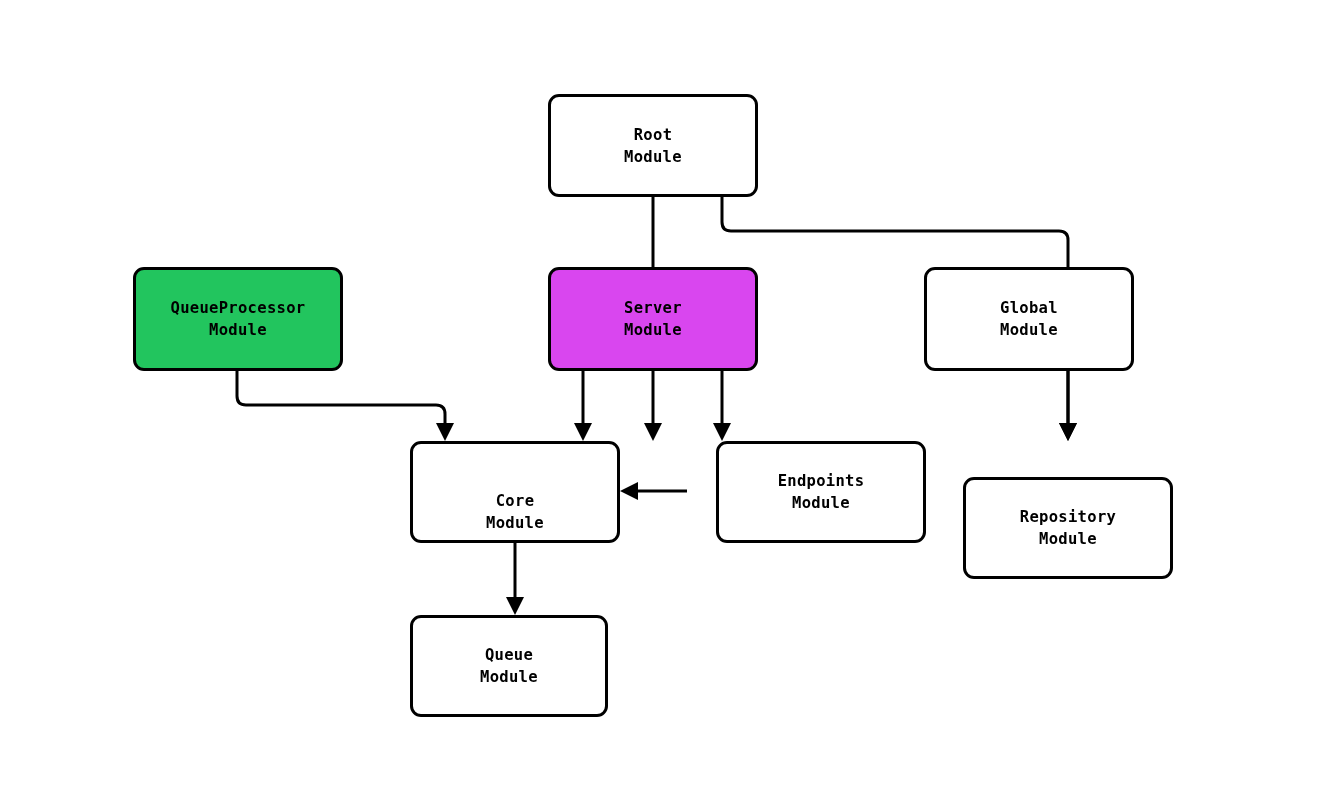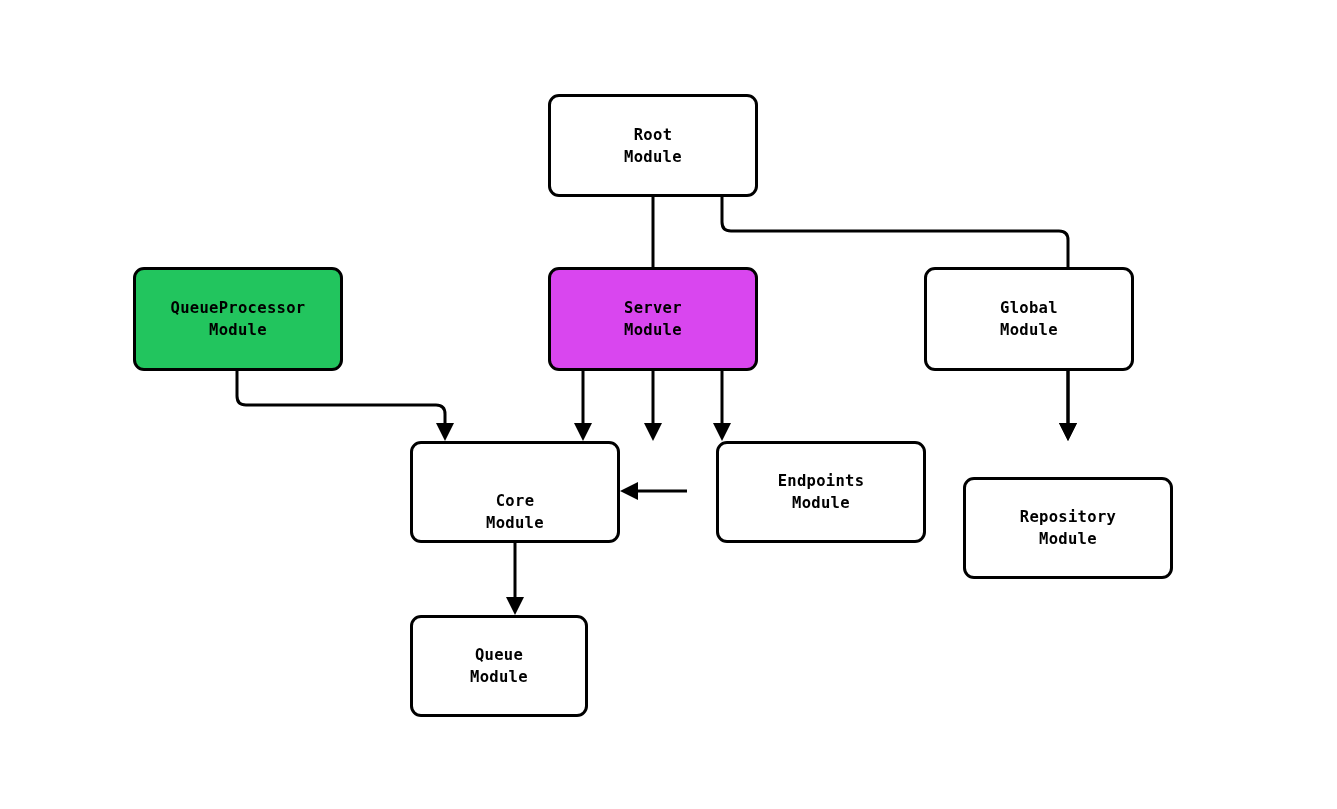--- a/index.html
+++ b/index.html
@@ -122,16 +122,16 @@
 <div class="node-box" style="left: 687px; top: 441px; width: 210px; height: 102px; border-color: rgb(0, 0, 0); background: rgb(255, 255, 255); margin-left: 29px;">
   <span class="node-label" style="color: rgb(0, 0, 0);">Endpoints</span>
   <span class="node-label" style="color: rgb(0, 0, 0);">Module</span>
 </div>
 
 <div class="node-box" style="left: 963px; top: 441px; width: 210px; height: 102px; border-color: rgb(0, 0, 0); background: rgb(255, 255, 255); margin-top: 36px;">
   <span class="node-label" style="color: rgb(0, 0, 0);">Repository</span>
   <span class="node-label" style="color: rgb(0, 0, 0);">Module</span>
 </div>
 
-<div class="node-box" style="left: 410px; top: 615px; width: 178px; height: 102px; border-color: rgb(0, 0, 0); background: rgb(255, 255, 255);">
+<div class="node-box" style="left: 410px; top: 615px; width: 198px; height: 102px; border-color: rgb(0, 0, 0); background: rgb(255, 255, 255);">
   <span class="node-label" style="color: rgb(0, 0, 0);">Queue</span>
   <span class="node-label" style="color: rgb(0, 0, 0);">Module</span>
 </div>
 
 </body></html>

